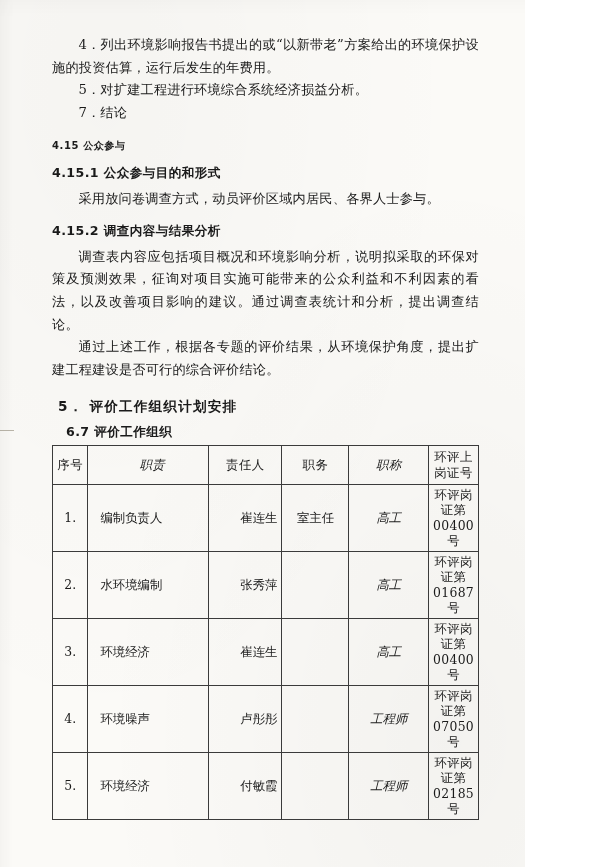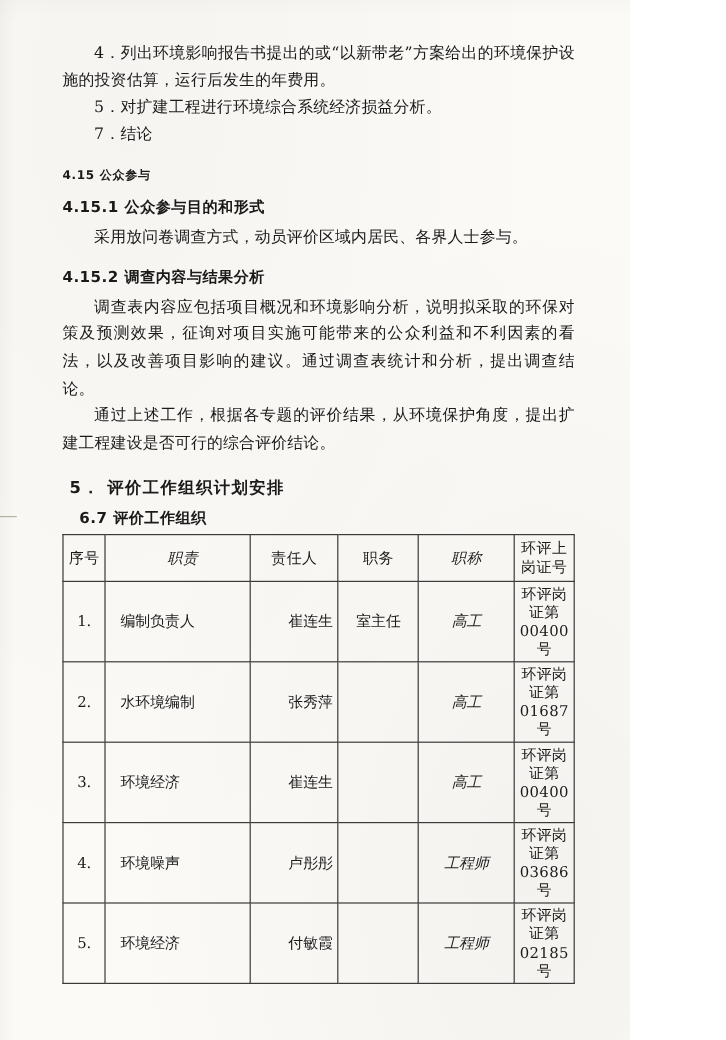--- a/index.html
+++ b/index.html
@@ -184,21 +184,21 @@
         <td class="c-post"></td>
         <td class="c-title">高工</td>
         <td class="c-cert">环评岗证第 00400 号</td>
       </tr>
       <tr>
         <td class="c-no">4.</td>
         <td class="c-duty">环境噪声</td>
         <td class="c-person">卢彤彤</td>
         <td class="c-post"></td>
         <td class="c-title">工程师</td>
-        <td class="c-cert">环评岗证第 03686 号</td>
+        <td class="c-cert">环评岗证第 07050 号</td>
       </tr>
       <tr>
         <td class="c-no">5.</td>
         <td class="c-duty">环境经济</td>
         <td class="c-person">付敏霞</td>
         <td class="c-post"></td>
         <td class="c-title">工程师</td>
         <td class="c-cert">环评岗证第 02185 号</td>
       </tr>
 

